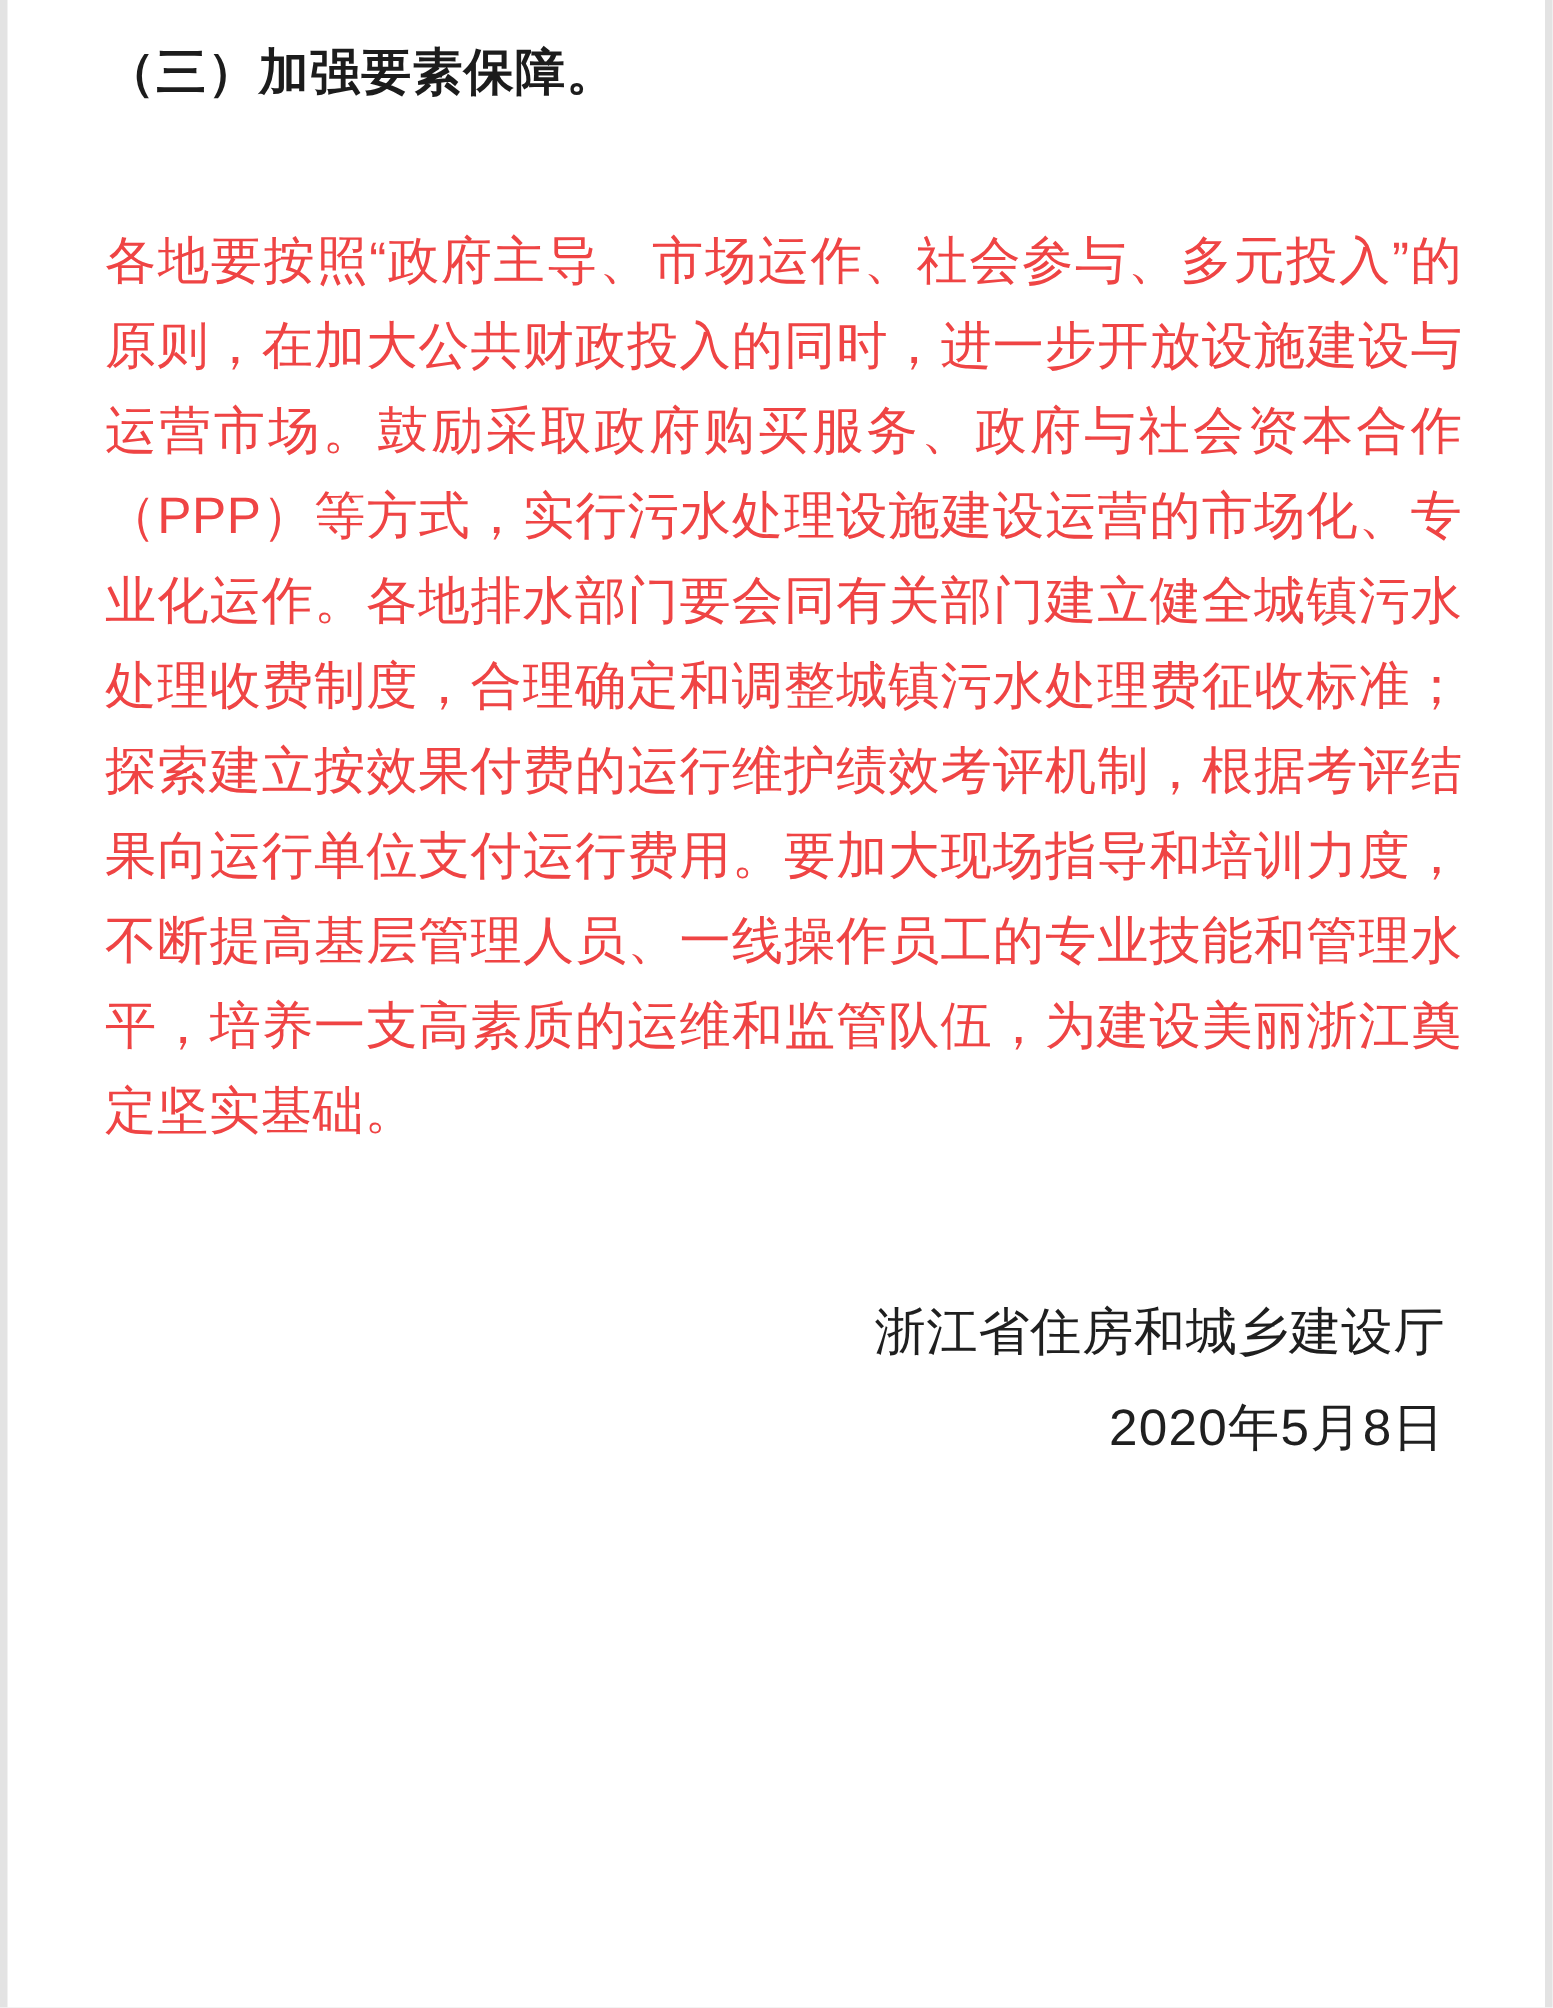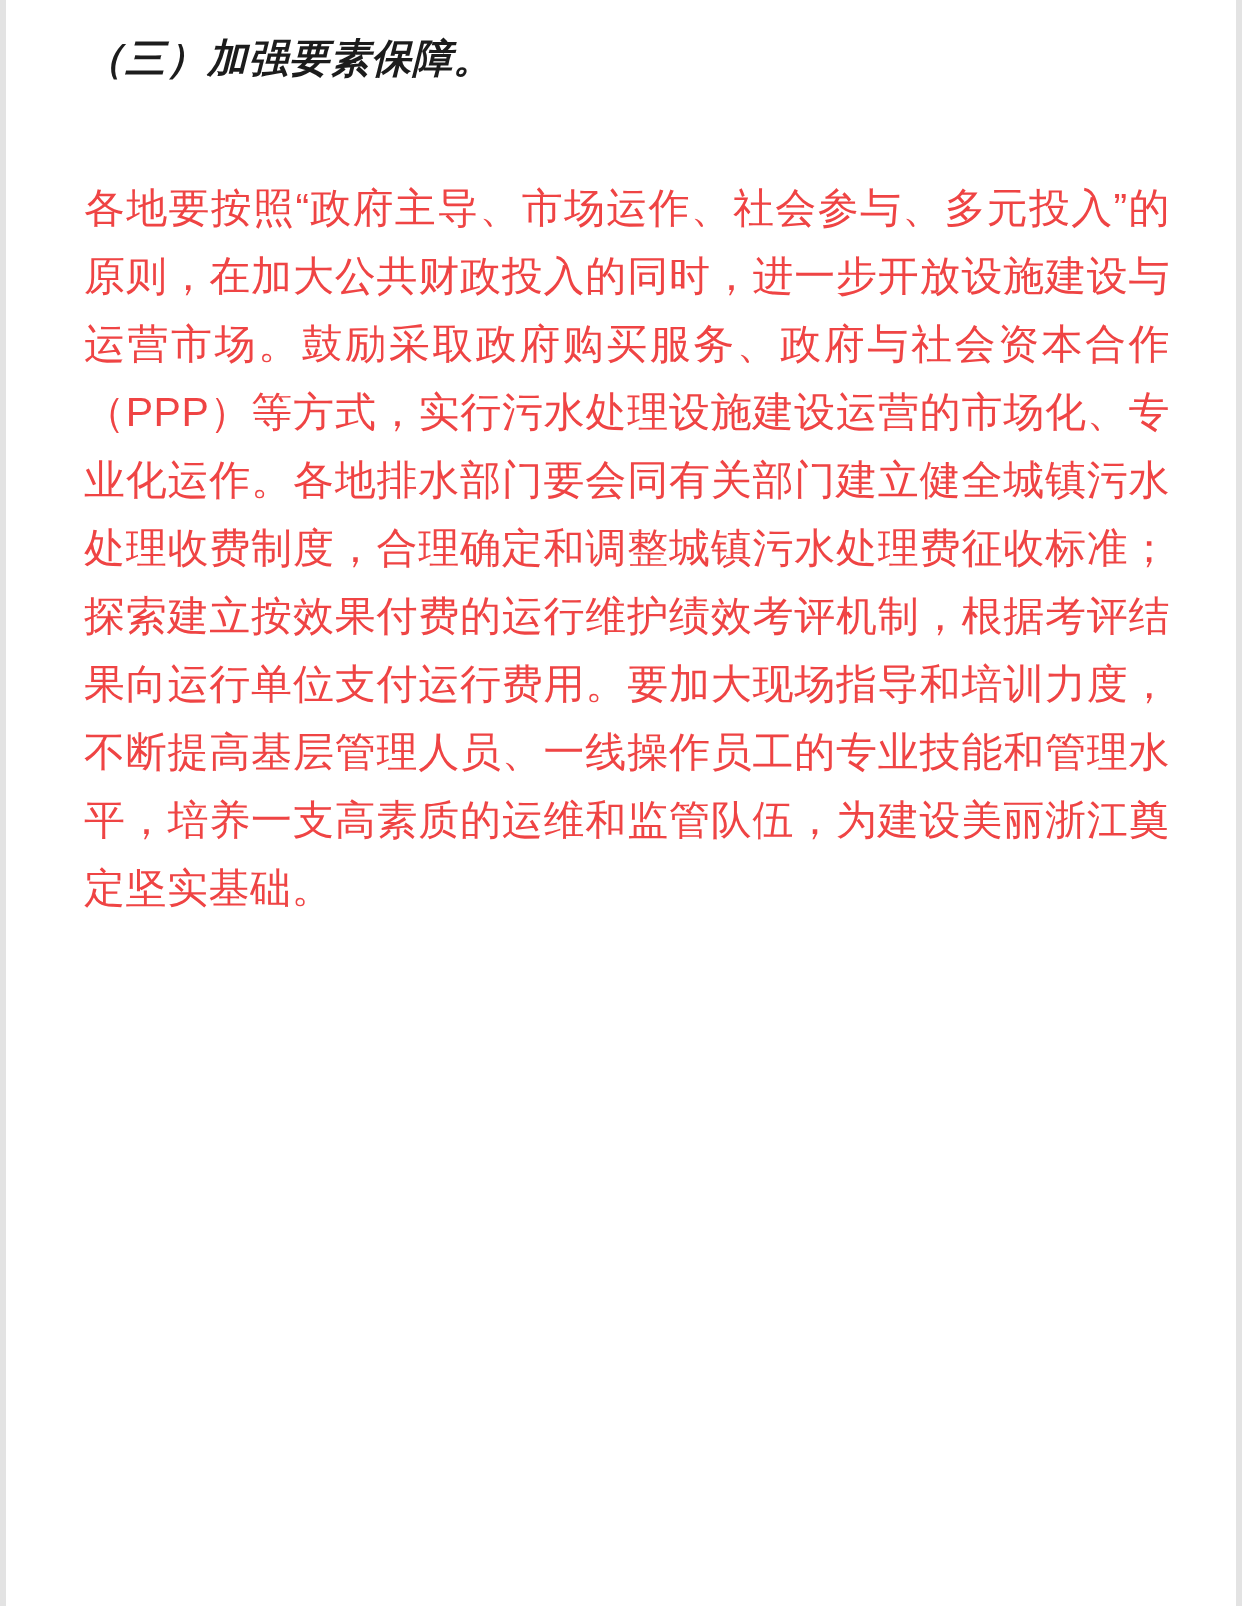--- a/index.html
+++ b/index.html
@@ -26,21 +26,20 @@
     padding: 0 66px 0 78px;
     box-sizing: border-box;
   }
   .section-heading {
     font-size: 40px;
     font-weight: bold;
     color: #1c1c1c;
     letter-spacing: 1px;
     padding-top: 30px;
     line-height: 1.4;
-    font-style: italic;
   }
   .body-paragraph {
     font-size: 41px;
     color: #ef4444;
     line-height: 1.66;
     letter-spacing: 0.5px;
     text-align: justify;
     text-justify: inter-ideograph;
     margin-top: 88px;
   }
@@ -62,14 +61,18 @@
     letter-spacing: 1px;
   }
 </style>
 </head>
 <body>
 
 <div class="page">
   <div class="content">
     <div class="section-heading">（三）加强要素保障。</div>
     <div class="body-paragraph">各地要按照“政府主导、市场运作、社会参与、多元投入”的原则，在加大公共财政投入的同时，进一步开放设施建设与运营市场。鼓励采取政府购买服务、政府与社会资本合作（PPP）等方式，实行污水处理设施建设运营的市场化、专业化运作。各地排水部门要会同有关部门建立健全城镇污水处理收费制度，合理确定和调整城镇污水处理费征收标准；探索建立按效果付费的运行维护绩效考评机制，根据考评结果向运行单位支付运行费用。要加大现场指导和培训力度，不断提高基层管理人员、一线操作员工的专业技能和管理水平，培养一支高素质的运维和监管队伍，为建设美丽浙江奠定坚实基础。</div>
+    <div class="signature-block">
+      <span class="sig-line">浙江省住房和城乡建设厅</span>
+      <span class="sig-date">2020年5月8日</span>
+    </div>
   </div>
 </div>
 
 </body></html>

